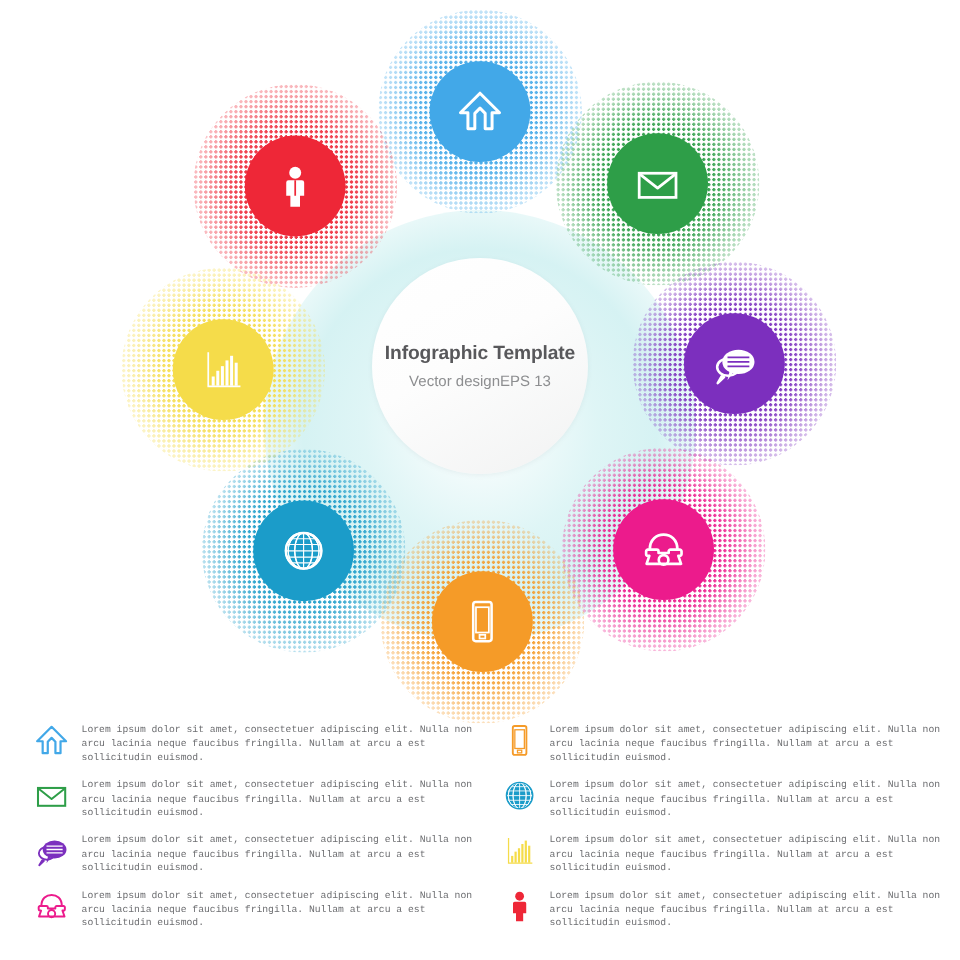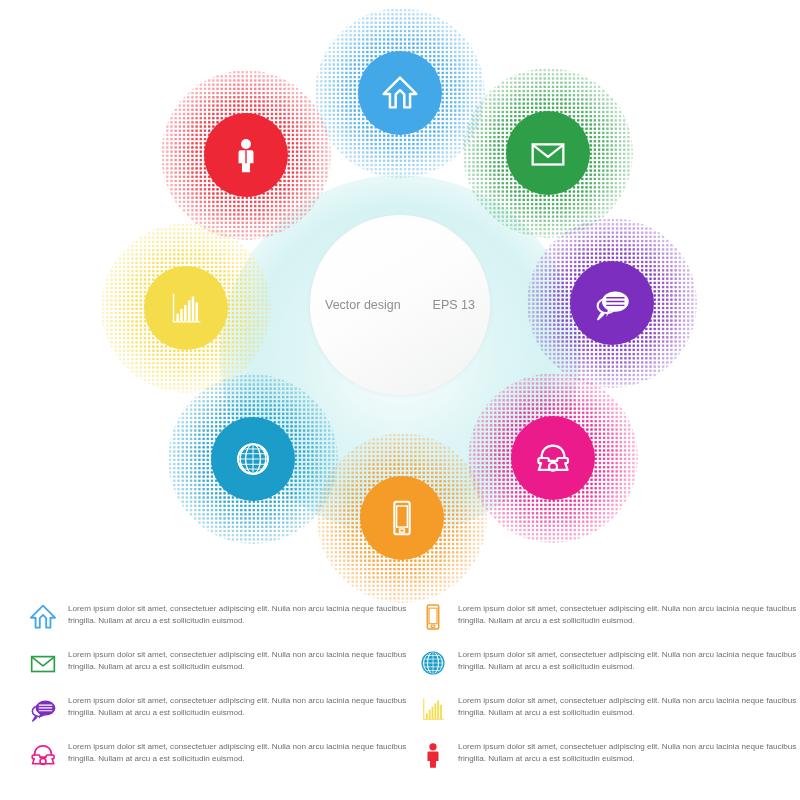--- a/index.html
+++ b/index.html
@@ -111,33 +111,34 @@
     font-size: 16px;
     font-weight: bold;
     color: #58585b;
     letter-spacing: -0.1px;
     margin-bottom: 7px;
     white-space: nowrap;
   }
   .center-sub {
     display: flex;
     width: 150px;
-    justify-content: space-between;
+    justify-content: center;
     font-size: 12.5px;
     color: #8d8e90;
     white-space: nowrap;
   }
 
   
   #legend {
     position: absolute;
     left: 0;
     top: 596px;
     width: 720px;
     height: 204px;
+    font-family: Liberation Mono, monospace;
   }
   .legend-col {
     position: absolute;
     width: 390px;
   }
   .legend-col.left  { left: 22px; }
   .legend-col.right { left: 412px; }
 
   .legend-row {
     display: flex;
@@ -258,20 +259,21 @@
           <svg width="46" height="46" viewBox="0 0 48 48">
             <circle cx="24" cy="12.5" r="5.2" fill="#ffffff"></circle>
             <path d="M18.2 19 h11.6 a2 2 0 0 1 2 2 v11.5 h-3.6 v9.5 h-8.4 v-9.5 h-3.6 v-11.5 a2 2 0 0 1 2 -2 z" fill="#ffffff"></path>
             <path d="M24 19 v13.5" stroke="#ee2737" stroke-width="1.5"></path>
           </svg>
         </div>
       </div>
     </div>
 
   <div class="center-plate">
+    <div class="center-title">Infographic Template</div>
     <div class="center-sub">
       <span>Vector design</span>
       <span>EPS 13</span>
     </div>
   </div>
 </div>
 
 <div id="legend">
   <div class="legend-col left" id="legend-left">
       <div class="legend-row">

